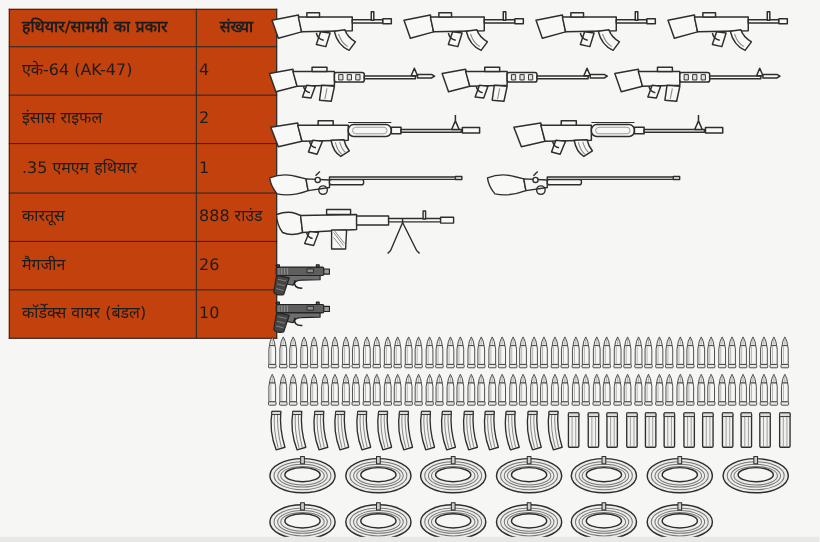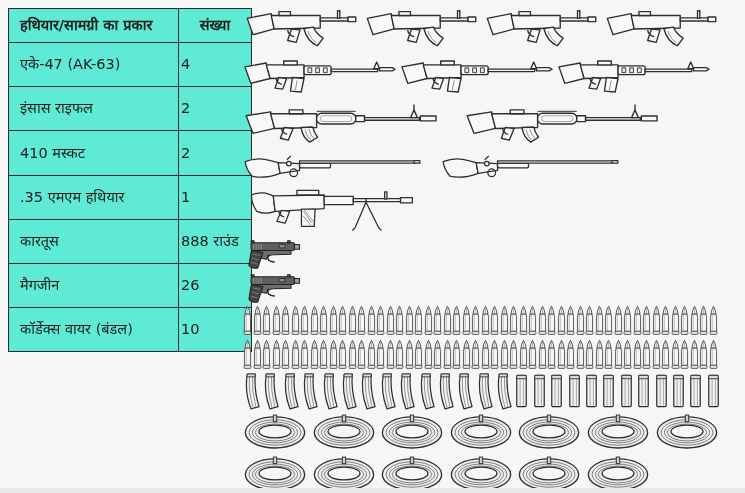--- a/index.html
+++ b/index.html
@@ -5,21 +5,21 @@
   html,body{margin:0;padding:0;}
   body{
     width:745px;height:493px;position:relative;overflow:hidden;
     background:#f6f6f4;
     font-family:"DejaVu Sans","Liberation Sans",sans-serif;
     color:#1d1d1d;
   }
   
   .wtable{
     position:absolute;left:8px;top:8px;
-    border-collapse:collapse;background:#5eead4;
+    border-collapse:collapse;background:#c2410c;
     table-layout:fixed;
   }
   .wtable th,.wtable td{
     border:1.4px solid #2b2b2b;
     font-size:14.5px;line-height:1.15;
     vertical-align:middle;
   }
   .wtable th{height:33px;font-weight:bold;}
   .wtable td{height:43.2px;font-weight:normal;}
   .col-type{width:154px;text-align:left;padding:0 4px 0 11px;}
@@ -186,29 +186,25 @@
 
 <table class="wtable">
   <thead>
     <tr>
       <th class="col-type">हथियार/सामग्री का प्रकार</th>
       <th class="col-count">संख्या</th>
     </tr>
   </thead>
   <tbody>
       <tr>
-        <td class="col-type">एके-47 (AK-63)</td>
+        <td class="col-type">एके-64 (AK-47)</td>
         <td class="col-count">4</td>
       </tr>
       <tr>
         <td class="col-type">इंसास राइफल</td>
-        <td class="col-count">2</td>
-      </tr>
-      <tr>
-        <td class="col-type">410 मस्कट</td>
         <td class="col-count">2</td>
       </tr>
       <tr>
         <td class="col-type">.35 एमएम हथियार</td>
         <td class="col-count">1</td>
       </tr>
       <tr>
         <td class="col-type">कारतूस</td>
         <td class="col-count">888 राउंड</td>
       </tr>

